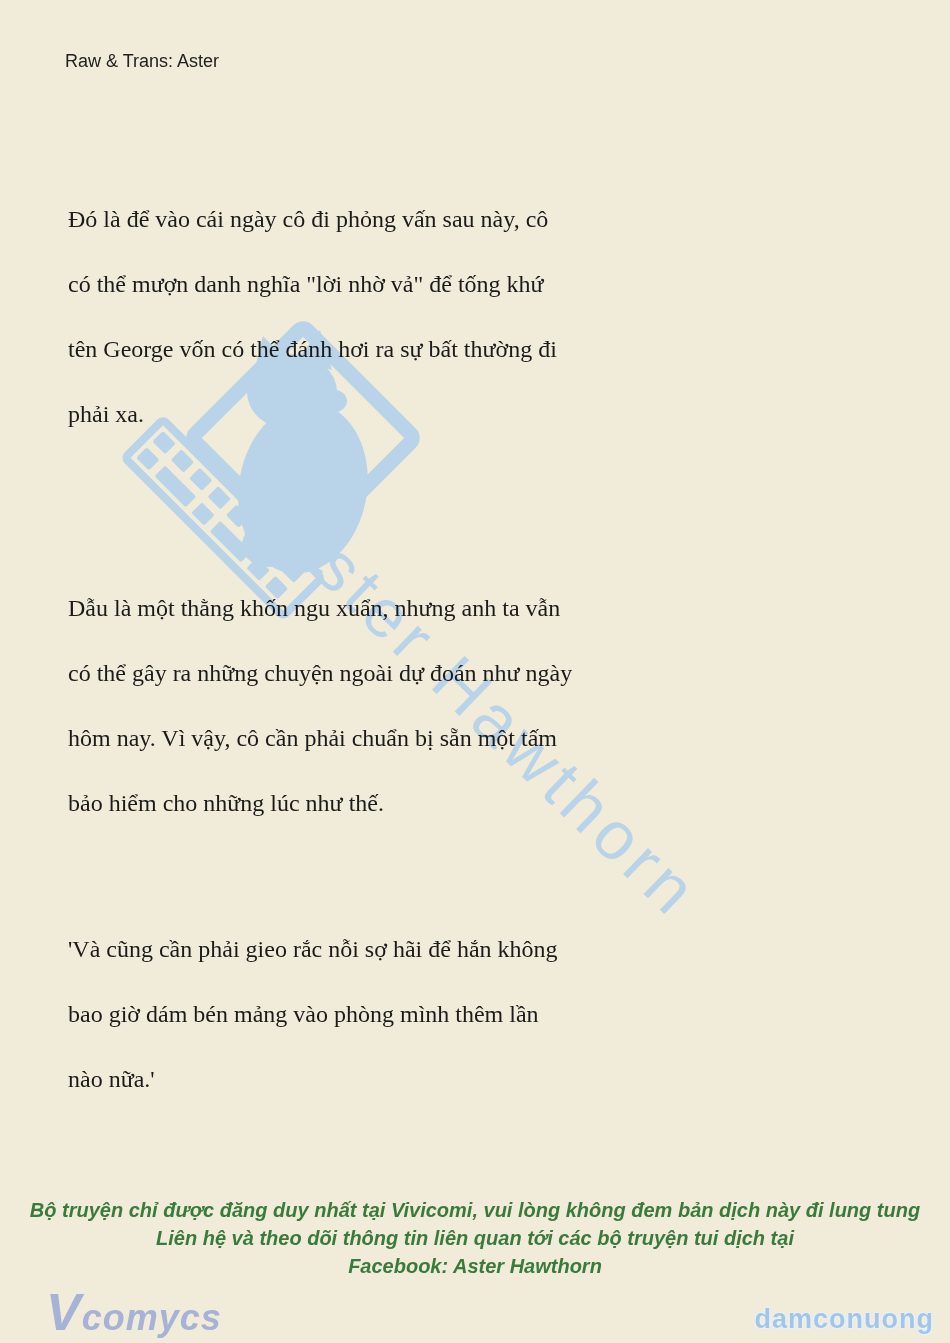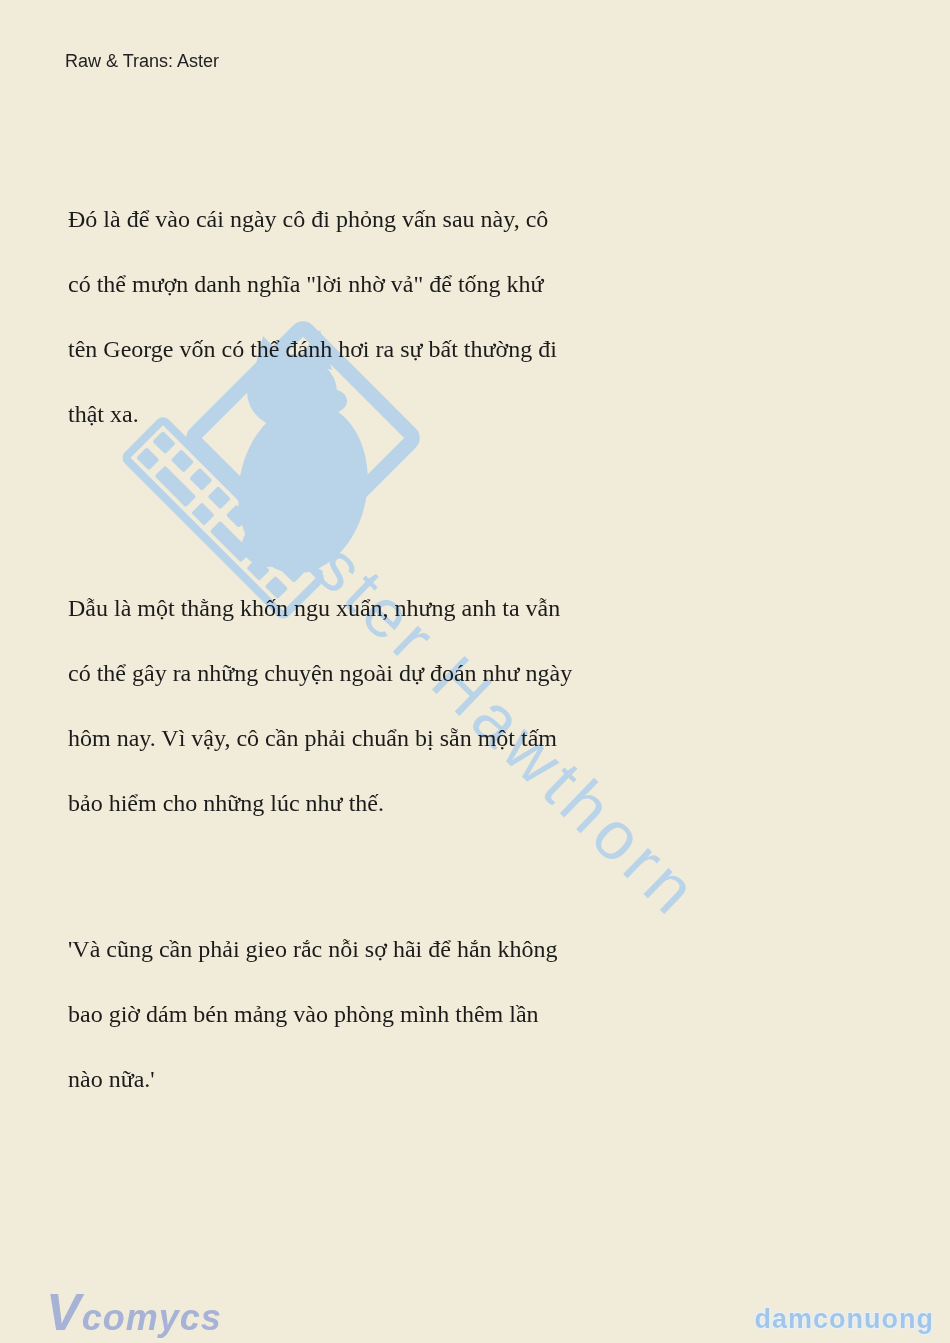--- a/index.html
+++ b/index.html
@@ -119,35 +119,40 @@
   </div>
 
   <div class="content">
 
     <div class="credit">Raw &amp; Trans: Aster</div>
 
     <div class="para para-1">
       <div class="line">Đó là để vào cái ngày cô đi phỏng vấn sau này, cô</div>
       <div class="line">có thể mượn danh nghĩa "lời nhờ vả" để tống khứ</div>
       <div class="line">tên George vốn có thể đánh hơi ra sự bất thường đi</div>
-      <div class="line">thật xa.</div>
+      <div class="line">phải xa.</div>
     </div>
 
     <div class="para para-2">
       <div class="line">Dẫu là một thằng khốn ngu xuẩn, nhưng anh ta vẫn</div>
       <div class="line">có thể gây ra những chuyện ngoài dự đoán như ngày</div>
       <div class="line">hôm nay. Vì vậy, cô cần phải chuẩn bị sẵn một tấm</div>
       <div class="line">bảo hiểm cho những lúc như thế.</div>
     </div>
 
     <div class="para para-3">
       <div class="line">'Và cũng cần phải gieo rắc nỗi sợ hãi để hắn không</div>
       <div class="line">bao giờ dám bén mảng vào phòng mình thêm lần</div>
       <div class="line">nào nữa.'</div>
     </div>
 
+    <div class="footer">
+      <div class="line">Bộ truyện chỉ được đăng duy nhất tại Vivicomi, vui lòng không đem bản dịch này đi lung tung</div>
+      <div class="line">Liên hệ và theo dõi thông tin liên quan tới các bộ truyện tui dịch tại</div>
+      <div class="line">Facebook: Aster Hawthorn</div>
+    </div>
 
     <div class="vcomycs-logo">Vcomycs</div>
 
     <div class="damconuong-logo">damconuong</div>
 
   </div>
 </div>
 
 </body></html>

